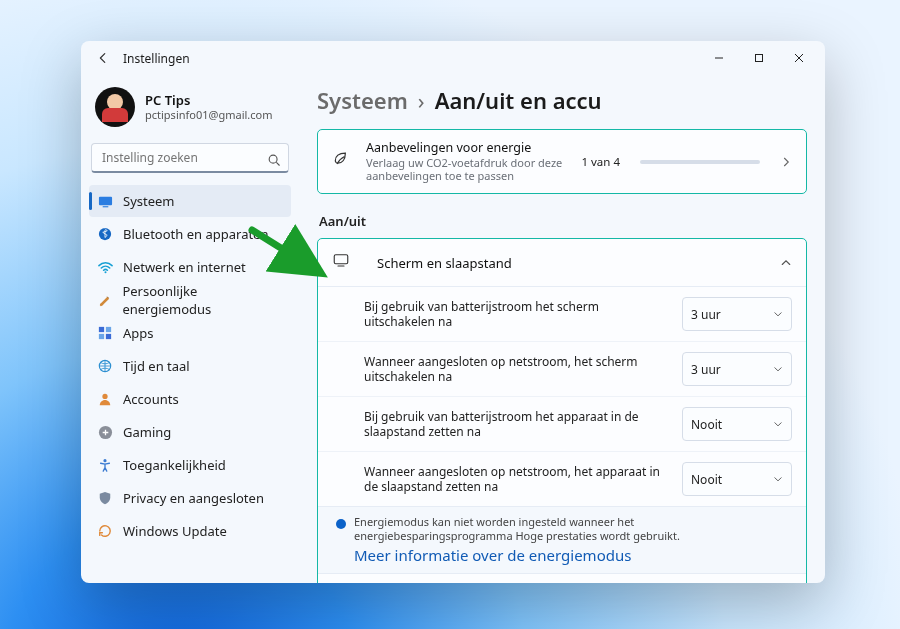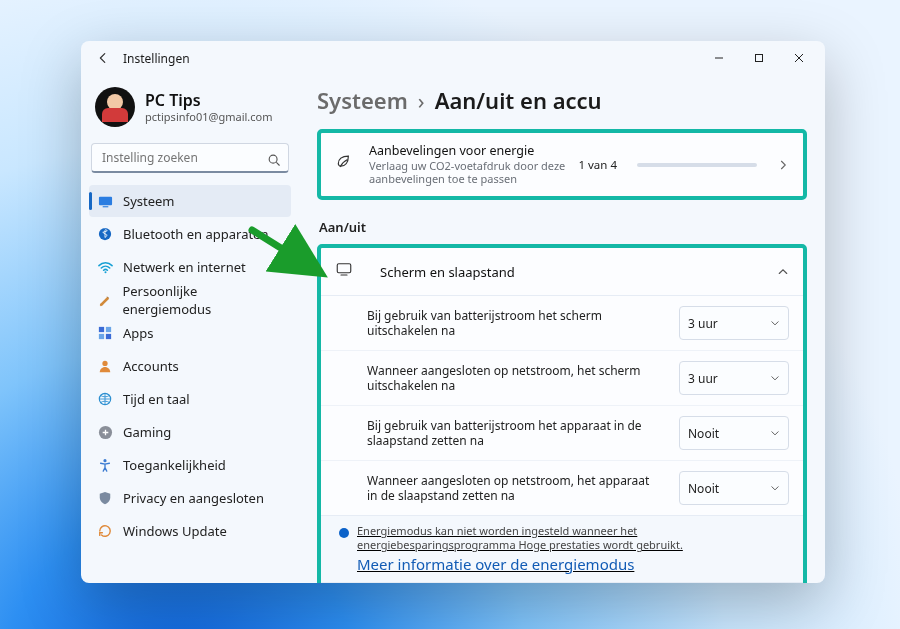--- a/index.html
+++ b/index.html
@@ -39,21 +39,21 @@
   }
   .avatar::before{
     content:""; position:absolute; width:16px; height:16px; border-radius:50%;
     background:#f2c9a7; top:7px;
   }
   .avatar::after{
     content:""; position:absolute; width:26px; height:14px; border-radius:6px 6px 0 0;
     background:#d23a3a; bottom:5px;
   }
   .profile .texts { display:flex; flex-direction:column; line-height:1.2; }
-  .profile .name { font-weight:600; font-size:16px; color:#111; }
+  .profile .name { font-weight:600; font-size:13px; color:#111; }
   .profile .email { font-size:11px; color:#555; }
   .search {
     position:relative; margin:4px 2px 8px 2px;
   }
   .search input{
     width:100%; height:30px; border:1px solid #d0d7e2; border-bottom:2px solid #7a8aa0;
     border-radius:4px; background:#fbfdff; padding:0 30px 0 10px;
     font-size:12px; color:#444; outline:none;
   }
   .search .search-ico{ position:absolute; right:8px; top:7px; color:#555; }
@@ -68,21 +68,21 @@
     content:""; position:absolute; left:0; top:7px; bottom:7px; width:3px;
     background:#1768c4; border-radius:2px;
   }
   .nav-ico{ width:16px; height:16px; display:inline-flex; align-items:center; justify-content:center; font-size:13px; }
   
   .main { flex:1; padding:6px 18px 0 18px; overflow:auto; }
   .breadcrumb{ display:flex; align-items:center; gap:10px; font-size:22px; font-weight:600; color:#1b1b1b; margin:4px 0 14px 0;}
   .breadcrumb .sep{ color:#6b6b6b; font-weight:400;}
   .breadcrumb .parent{ color:#6b6b6b; font-weight:600;}
   .card{
-    background:#fcfdff; border:4px solid #14b8a6; border-radius:5px;
+    background:#fcfdff; border:1px solid #14b8a6; border-radius:5px;
   }
   .reco{
     display:flex; align-items:center; gap:12px; padding:10px 14px;
   }
   .reco .ico{ width:22px; color:#3a3a3a;}
   .reco .txts{ display:flex; flex-direction:column; line-height:1.25; flex:1;}
   .reco .t{ font-size:12.5px; color:#111;}
   .reco .d{ font-size:11px; color:#6a6f77; max-width:260px;}
   .reco .count{ font-size:11.5px; color:#222; margin-right:8px; white-space:nowrap;}
   .progress{ width:120px; height:4px; background:#d6dde8; border-radius:2px; overflow:hidden; margin-right:8px;}
@@ -101,21 +101,21 @@
   }
   .row:first-child{ border-top:none;}
   .row .lbl{ flex:1; font-size:12px; color:#222; line-height:1.3;}
   .select{
     width:110px; height:28px; border:1px solid #d6dde8; border-radius:4px;
     background:#fbfdff; display:flex; align-items:center; justify-content:space-between;
     padding:16px 8px; font-size:12px; color:#222;
   }
   .info-row{
     display:flex; align-items:flex-start; gap:8px; padding:8px 14px 8px 18px;
-    border-top:1px solid #e6ecf5; background:#f4f8fd;text-decoration:underline;
+    border-top:1px solid #e6ecf5; background:#f4f8fd;
   }
   .info-dot{ width:10px;height:10px;border-radius:50%;background:#0b62c9; margin-top:4px; flex-shrink:0;}
   .info-txt{ font-size:11px; color:#444; line-height:1.3;}
   .info-link{ color:#115bb5; font-size:15px; display:block; margin-top:2px;}
   .energy-row{
     display:flex; align-items:center; gap:12px; padding:10px 14px; border-top:1px solid #e6ecf5;
   }
   
   .arrow{
     position:absolute; left:244px; top:222px; pointer-events:none;
@@ -217,34 +217,34 @@
                 <rect x="9" y="1" width="6" height="6" fill="#6aa5e8"></rect>
                 <rect x="1" y="9" width="6" height="6" fill="#6aa5e8"></rect>
                 <rect x="9" y="9" width="6" height="6" fill="#3a6bd6"></rect>
               </svg>
           </span>
           <span>Apps</span>
         </div>
         <div class="nav-item">
           <span class="nav-ico">
             <svg width="14" height="14" viewBox="0 0 16 16">
+                <circle cx="8" cy="8" r="6.5" fill="none" stroke="#2b8fd1" stroke-width="1.3"></circle>
+                <path d="M8 1.5v13M1.5 8h13M3 4c3 2 7 2 10 0M3 12c3-2 7-2 10 0" fill="none" stroke="#2b8fd1" stroke-width="1"></path>
+              </svg>
+          </span>
+          <span>Tijd en taal</span>
+        </div>
+        <div class="nav-item">
+          <span class="nav-ico">
+            <svg width="14" height="14" viewBox="0 0 16 16">
                 <circle cx="8" cy="5" r="3" fill="#e08a3a"></circle>
                 <path d="M2 15c0-3.3 2.7-6 6-6s6 2.7 6 6z" fill="#e08a3a"></path>
               </svg>
           </span>
           <span>Accounts</span>
-        </div>
-        <div class="nav-item">
-          <span class="nav-ico">
-            <svg width="14" height="14" viewBox="0 0 16 16">
-                <circle cx="8" cy="8" r="6.5" fill="none" stroke="#2b8fd1" stroke-width="1.3"></circle>
-                <path d="M8 1.5v13M1.5 8h13M3 4c3 2 7 2 10 0M3 12c3-2 7-2 10 0" fill="none" stroke="#2b8fd1" stroke-width="1"></path>
-              </svg>
-          </span>
-          <span>Tijd en taal</span>
         </div>
         <div class="nav-item">
           <span class="nav-ico">
             <svg width="15" height="15" viewBox="0 0 16 16">
                 <circle cx="8" cy="8" r="7" fill="#8a8f99"></circle>
                 <path d="M5 8h6M8 5v6" stroke="#fff" stroke-width="1.4"></path>
               </svg>
           </span>
           <span>Gaming</span>
         </div>

